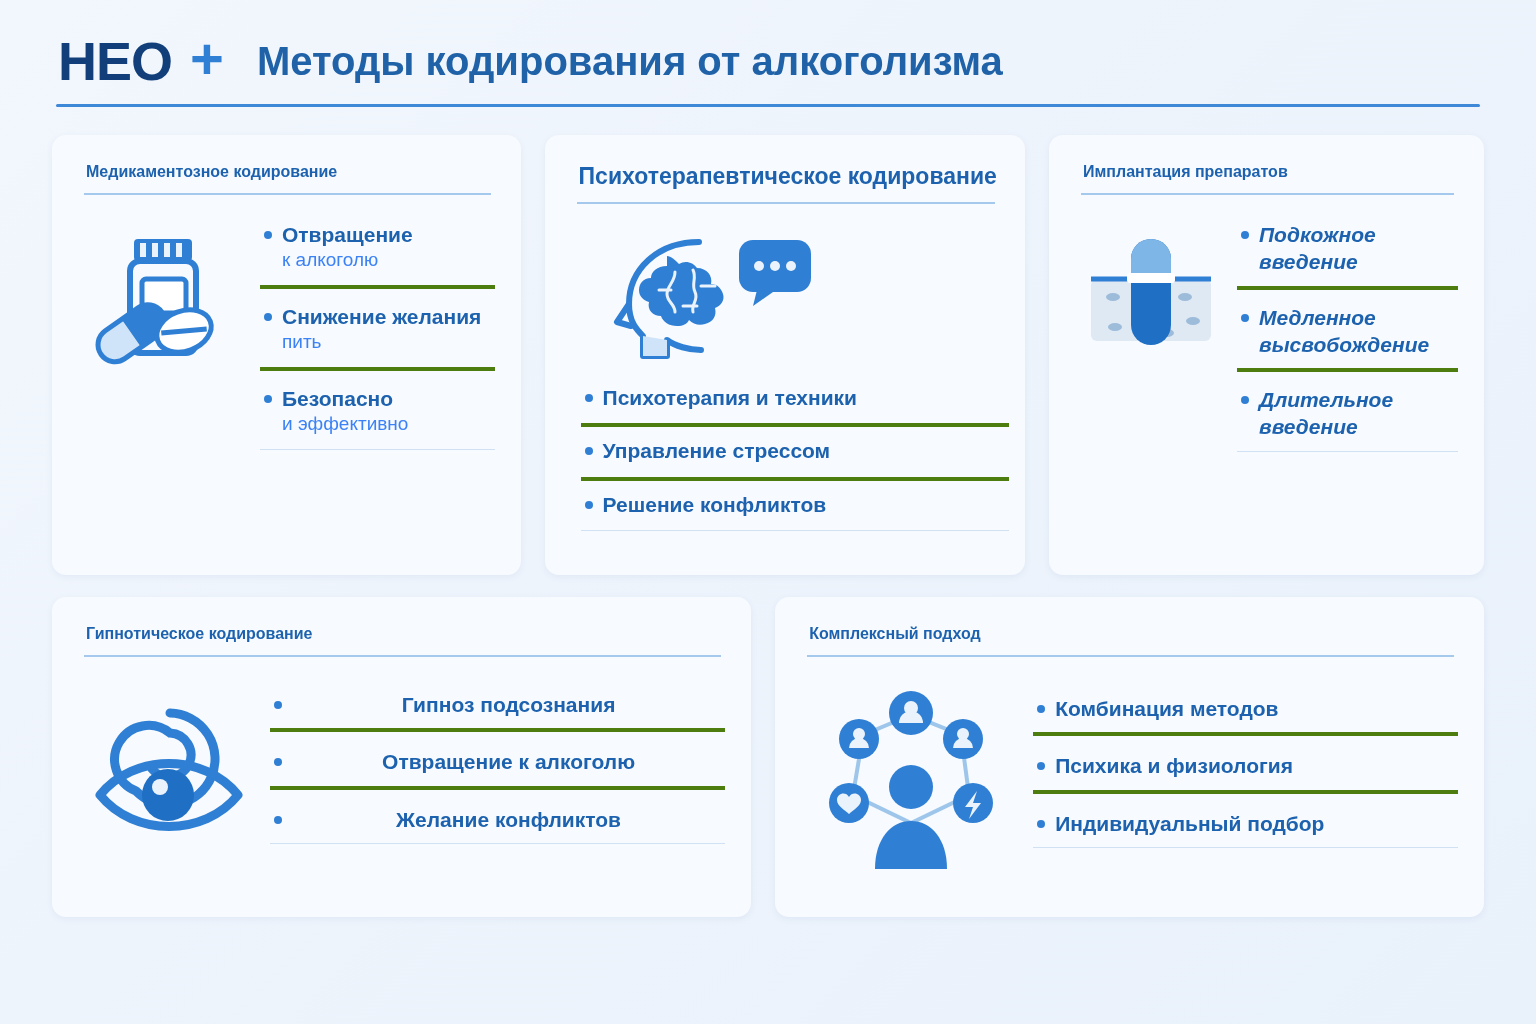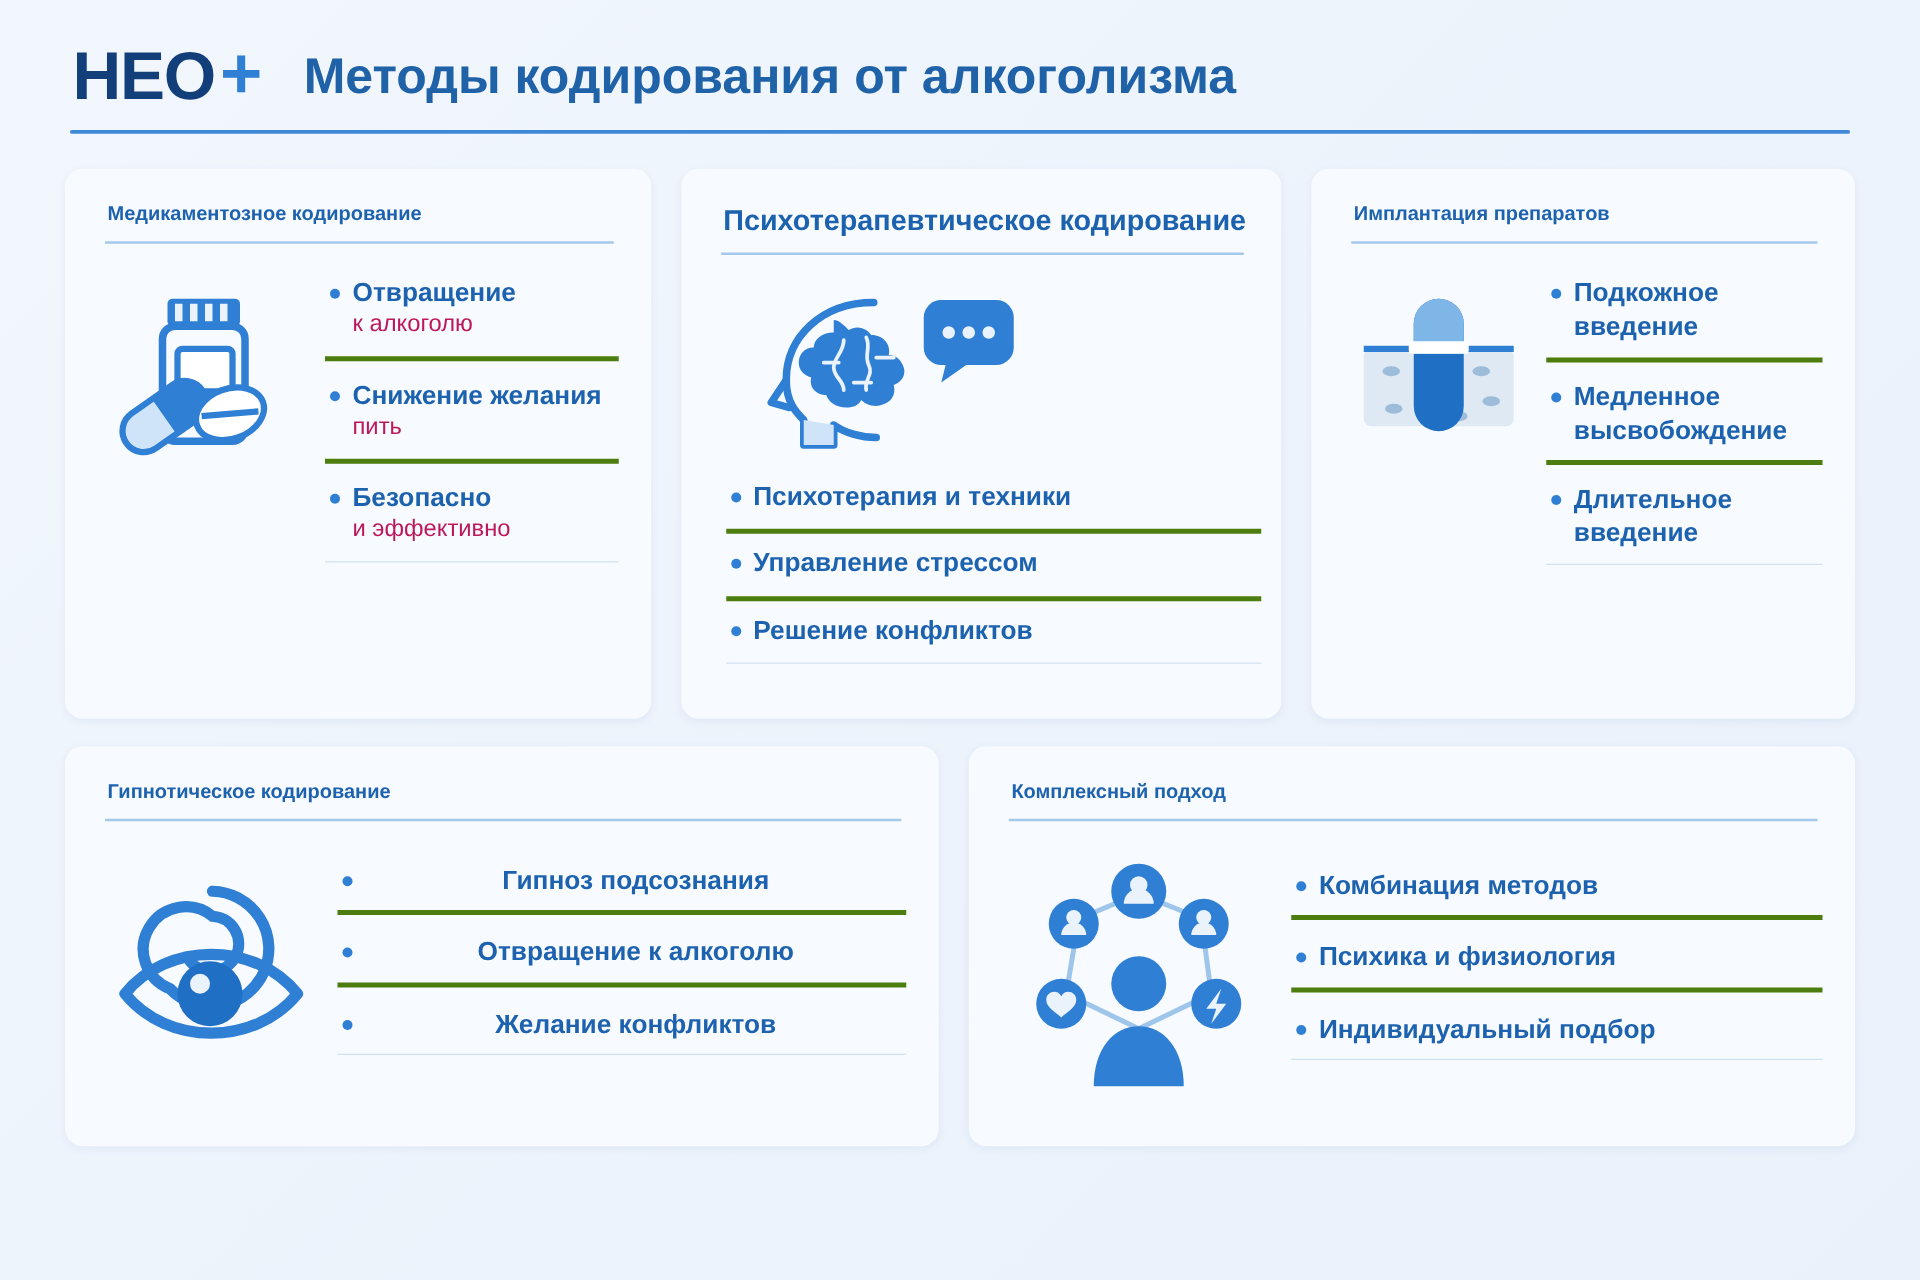--- a/index.html
+++ b/index.html
@@ -25,21 +25,21 @@
   
   .header {
     display: flex;
     align-items: center;
     gap: 34px;
     padding-left: 12px;
   }
   .logo {
     display: flex;
     align-items: flex-end;
-    gap: 2px;
+    gap: 16px;
     font-size: 54px;
     font-weight: bold;
     letter-spacing: -1px;
     color: #123f7a;
     line-height: 1;
   }
   .logo .plus {
     color: #2f7fd4;
     font-size: 58px;
     margin-left: 2px;
@@ -141,34 +141,34 @@
     background: #2f7fd4;
   }
   .bullet .line1 {
     font-size: 21px;
     font-weight: bold;
     color: #1d62ae;
     line-height: 1.3;
   }
   .bullet .line2 {
     font-size: 19px;
-    color: #be185d;
+    color: #3b82f6;
     line-height: 1.3;
   }
   .bullet.single .line1 { font-weight: bold; }
 
   
   .c1 .bullets { gap: 14px; }
   .c1 .bullet { padding-bottom: 12px; }
 
   .c2 .bullets { width: 100%; padding-left: 10px; gap: 10px; }
   .c2 .bullet { padding-bottom: 12px; }
   .c2 .bullet .line1 { font-size: 21px; }
 
-  .c3 .bullets { gap: 14px; }
+  .c3 .bullets { gap: 14px; font-style: italic; }
 
   .c4 .bullets { gap: 16px; padding-top: 12px; text-align: center; }
   .c5 .bullets { gap: 16px; padding-top: 16px; }
 
   svg { display: block; }
 </style>
 </head>
 <body>
 
 <div class="page">

